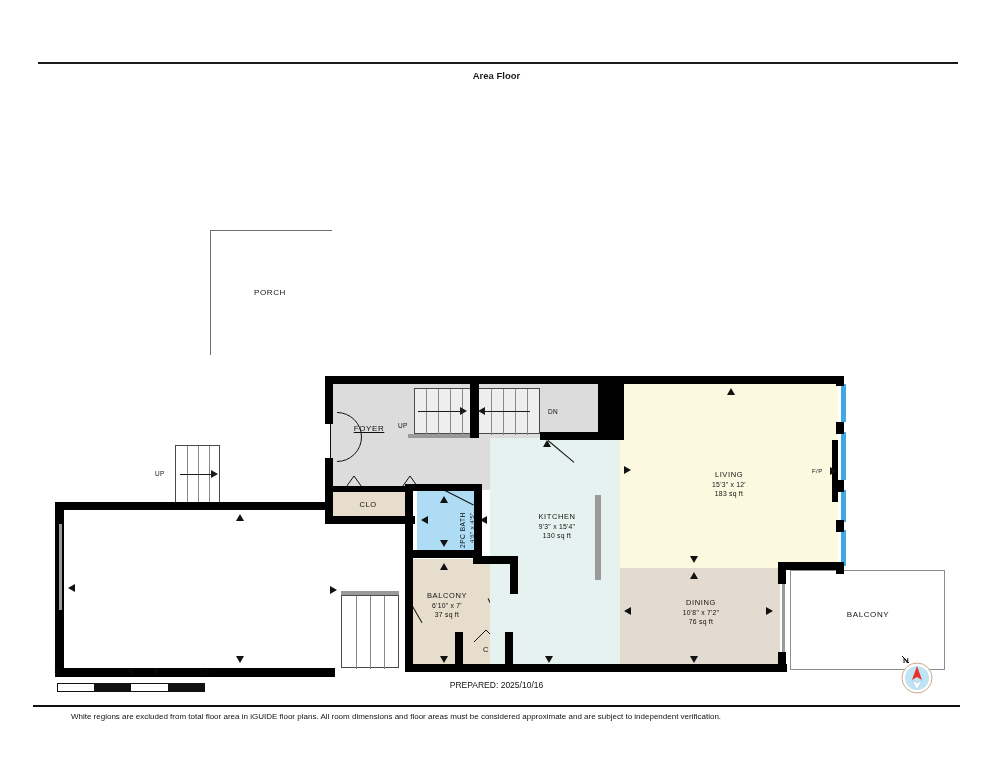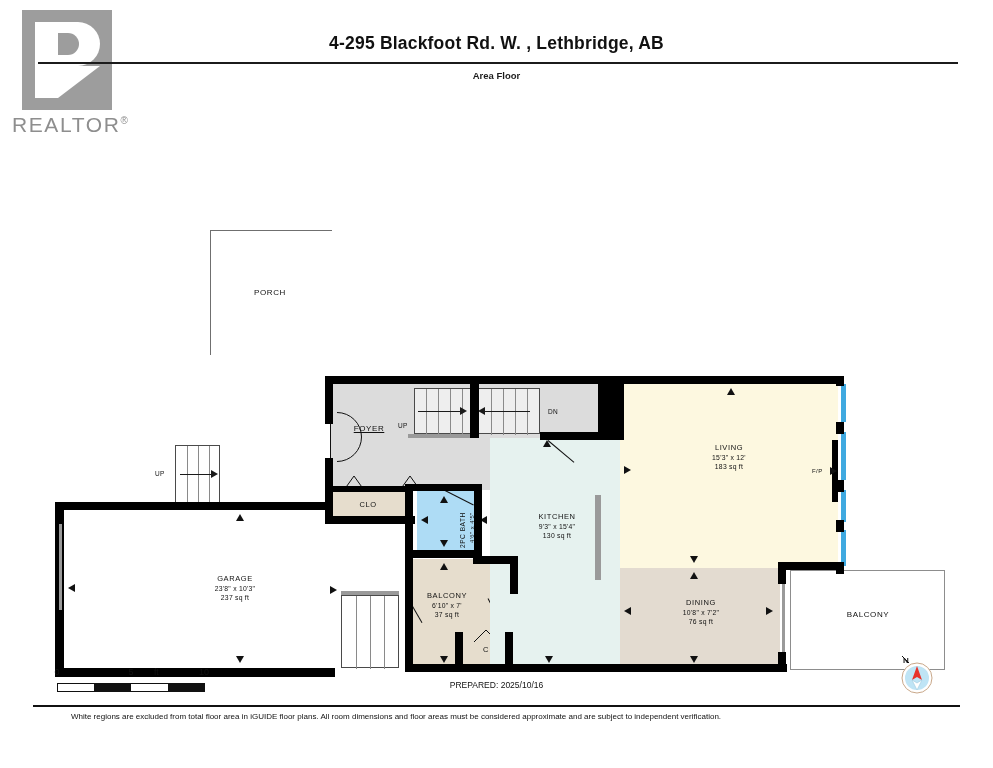--- a/index.html
+++ b/index.html
@@ -277,32 +277,22 @@
     text-align: center;
     font-size: 8px;
     color: #111;
   }
 </style>
 </head>
 <body>
 
 <div id="header">
 
-  <div id="realtor-logo">
-    <div id="realtor-mark">
-      <div class="r-stem"></div>
-      <div class="r-bowl-outer"></div>
-      <div class="r-bowl-inner"></div>
-      <div class="r-leg"></div>
-    </div>
-    <div id="realtor-word"><span>REALTOR</span><span class="reg">®</span></div>
-  </div>
 
   <div id="title-rule"></div>
-  <div id="plan-title">4-295 Blackfoot Rd. W. , Lethbridge, AB</div>
 
   <div id="floor-summary">
     <div class="label">Area Floor</div>
   </div>
 </div>
 
 <div id="plan">
 
   <div class="room room-white" style="left:210px; top:80px; width:120px; height:130px;"></div>
   <div class="thinwall" style="left:210px; top:80px; width:122px; height:1px; background:#6f6f6f;"></div>
@@ -320,25 +310,20 @@
   <div class="stair-arrowhead arrow-right" style="left:211px; top:320px;"></div>
   <div class="tiny-label" style="left:155px; top:320px;">UP</div>
 
   <div class="room room-white" style="left:60px; top:355px; width:270px; height:172px;"></div>
 
   <div class="wall" style="left:55px; top:352px; width:9px; height:175px;"></div>
   <div class="wall" style="left:55px; top:518px; width:280px; height:9px;"></div>
   <div class="wall" style="left:55px; top:352px; width:272px; height:8px;"></div>
   <div class="grayline" style="left:59px; top:374px; width:3px; height:86px;"></div>
 
-  <div class="rlabel" style="left:180px; top:424px; width:110px;">
-    <span class="nm">GARAGE</span><br>
-    <span class="dim">23'8" x 10'3"</span><br>
-    <span class="dim">237 sq ft</span>
-  </div>
   <div class="varrow va-left" style="left:68px; top:434px;"></div>
   <div class="varrow va-up" style="left:236px; top:364px;"></div>
   <div class="varrow va-down" style="left:236px; top:506px;"></div>
 
   <div class="stairs" style="left:341px; top:445px; width:58px; height:73px; border:1px solid #4a4a4a; background:#ffffff;">
     <div class="tread" style="left:14px; top:0; width:1px; height:73px;"></div>
     <div class="tread" style="left:28px; top:0; width:1px; height:73px;"></div>
     <div class="tread" style="left:42px; top:0; width:1px; height:73px;"></div>
   </div>
   <div class="grayline" style="left:341px; top:441px; width:58px; height:4px;"></div>
@@ -427,21 +412,21 @@
     <span class="dim">130 sq ft</span>
   </div>
   <div class="counter" style="left:595px; top:345px; width:6px; height:85px;"></div>
   <div class="varrow va-left" style="left:480px; top:366px;"></div>
   <div class="varrow va-right" style="left:621px; top:366px;"></div>
   <div class="varrow va-down" style="left:545px; top:506px;"></div>
   <div class="doorline" style="left:548px; top:290px; width:34px; height:1px; transform:rotate(40deg); transform-origin:left center;"></div>
   <div class="varrow va-up" style="left:543px; top:290px;"></div>
 
   <div class="room room-living" style="left:620px; top:232px; width:218px; height:186px;"></div>
-  <div class="rlabel" style="left:684px; top:293px; width:90px;">
+  <div class="rlabel" style="left:684px; top:320px; width:90px;">
     <span class="nm">LIVING</span><br>
     <span class="dim">15'3" x 12'</span><br>
     <span class="dim">183 sq ft</span>
   </div>
   <div class="varrow va-up" style="left:727px; top:238px;"></div>
   <div class="varrow va-down" style="left:690px; top:406px;"></div>
   <div class="varrow va-right" style="left:624px; top:316px;"></div>
 
   <div class="wall" style="left:832px; top:290px; width:6px; height:62px;"></div>
   <div class="tiny-label" style="left:812px; top:318px; font-size:6px;">F/P</div>

